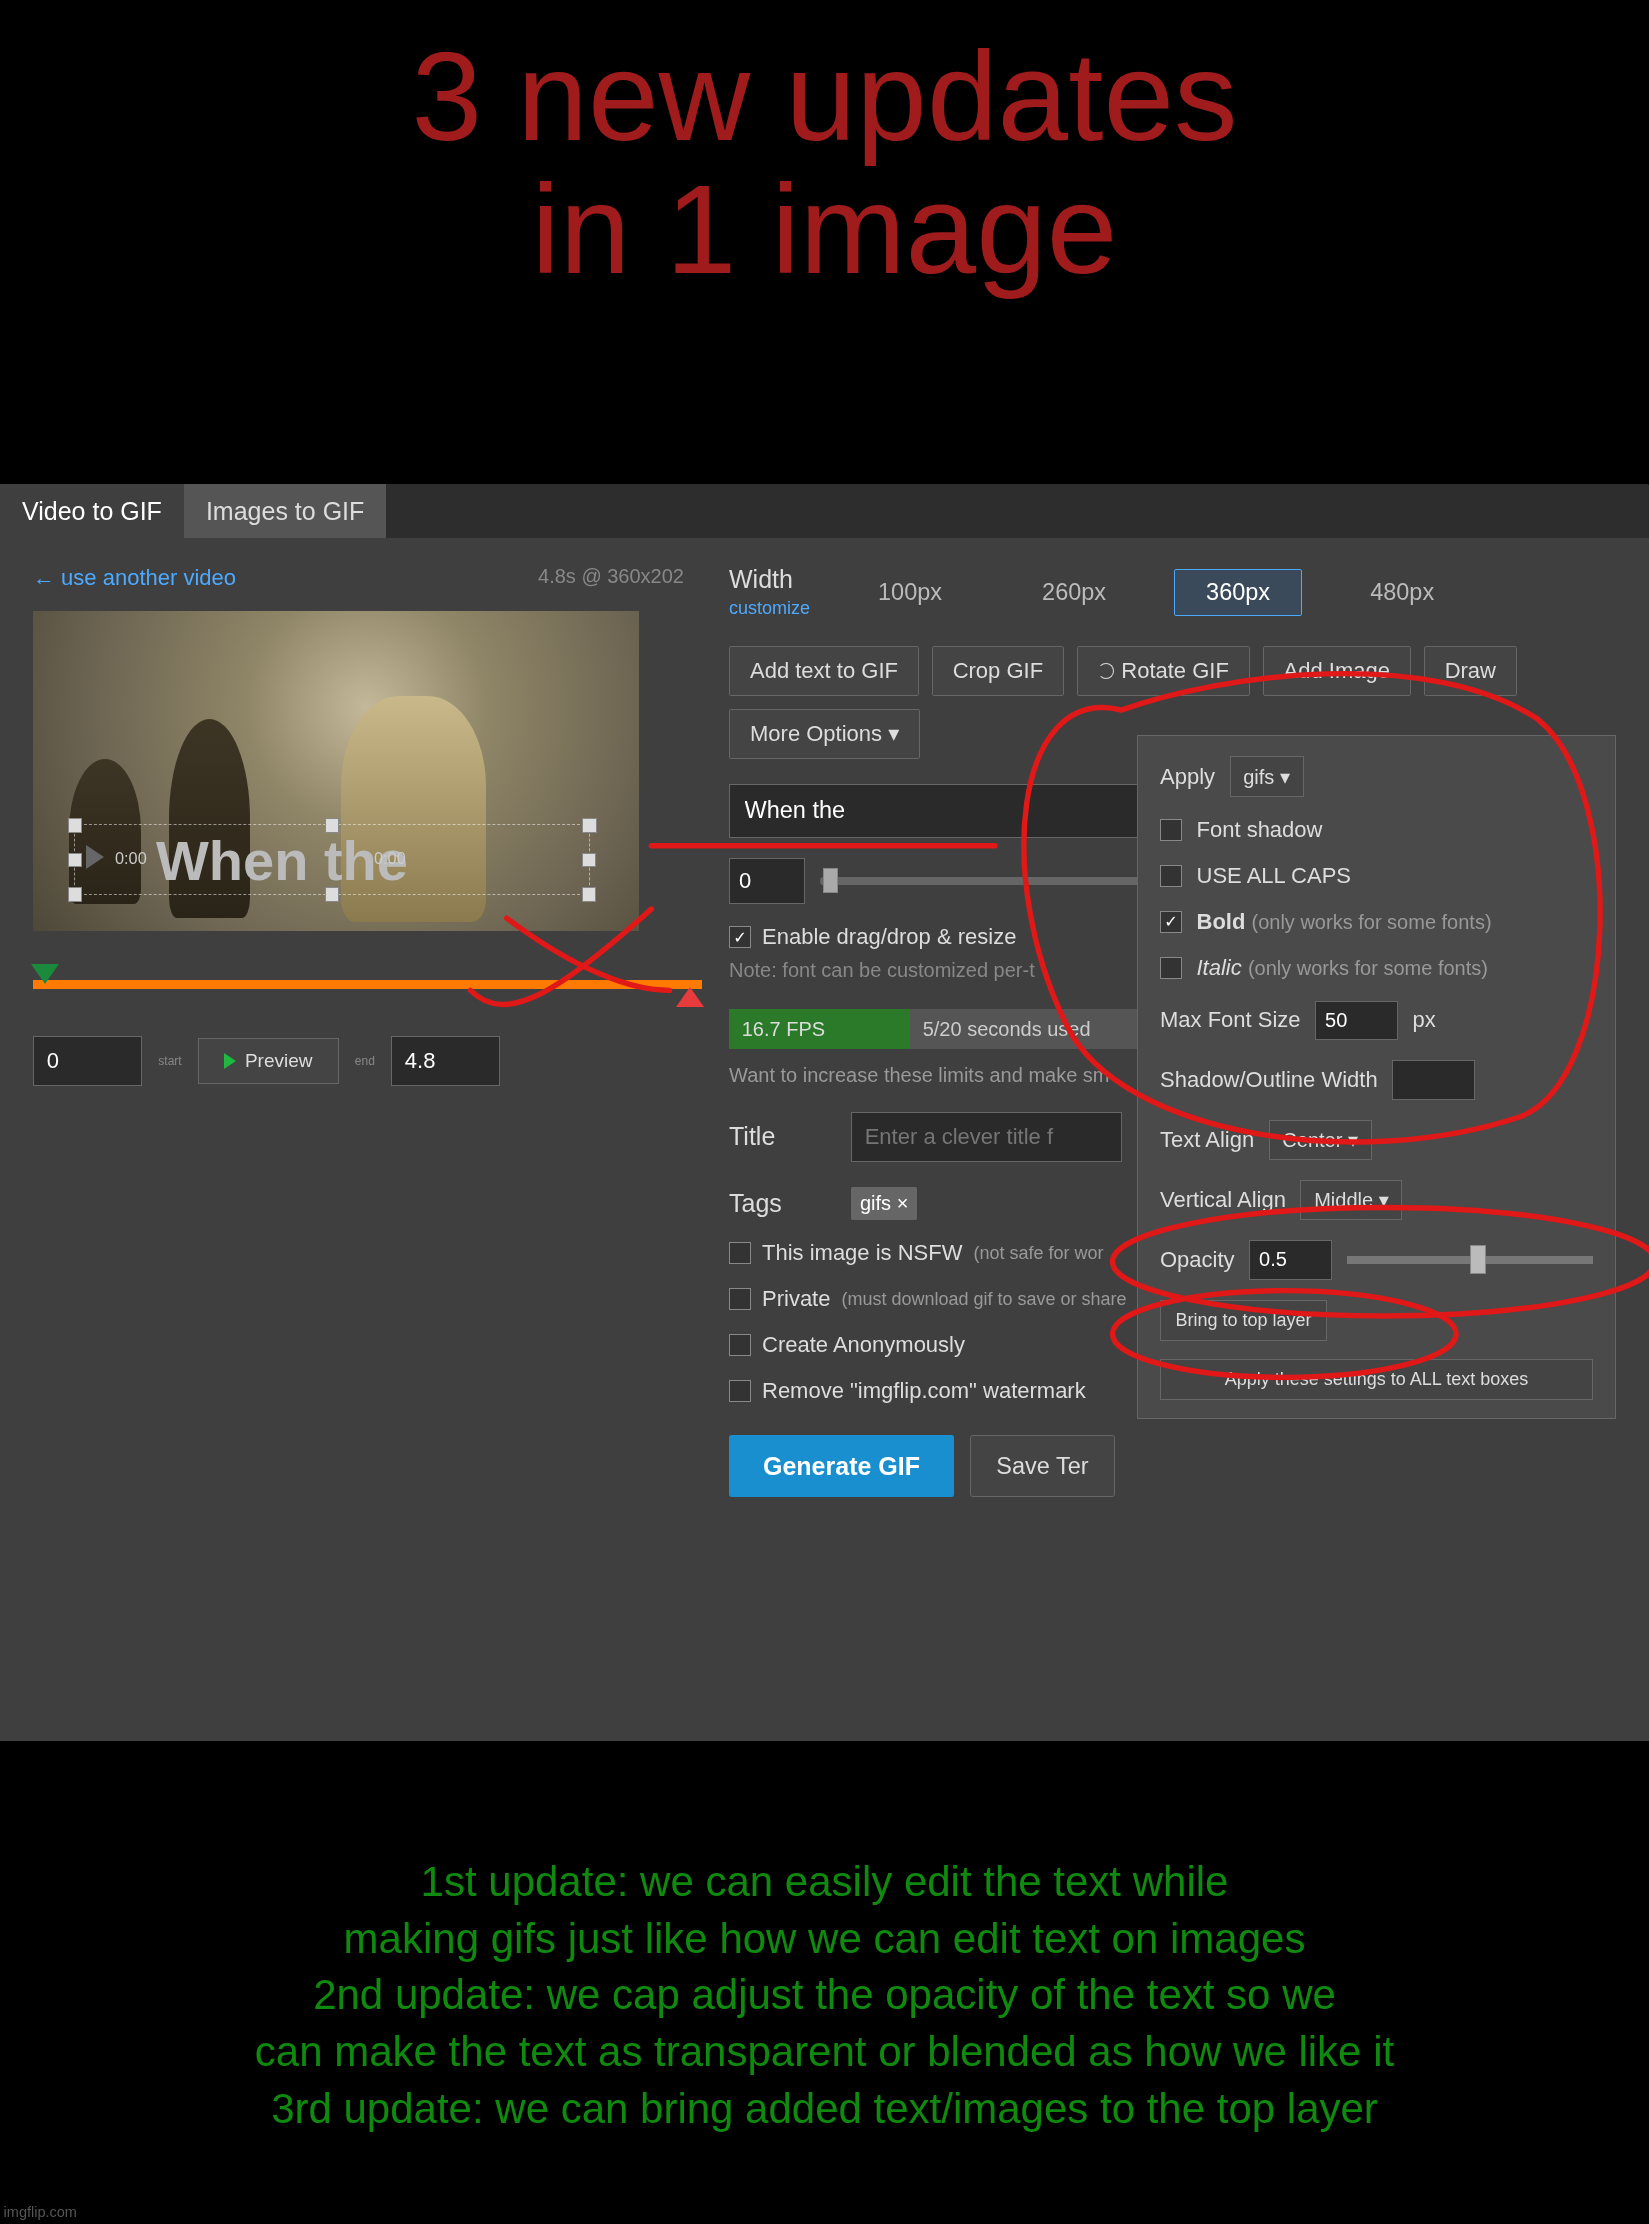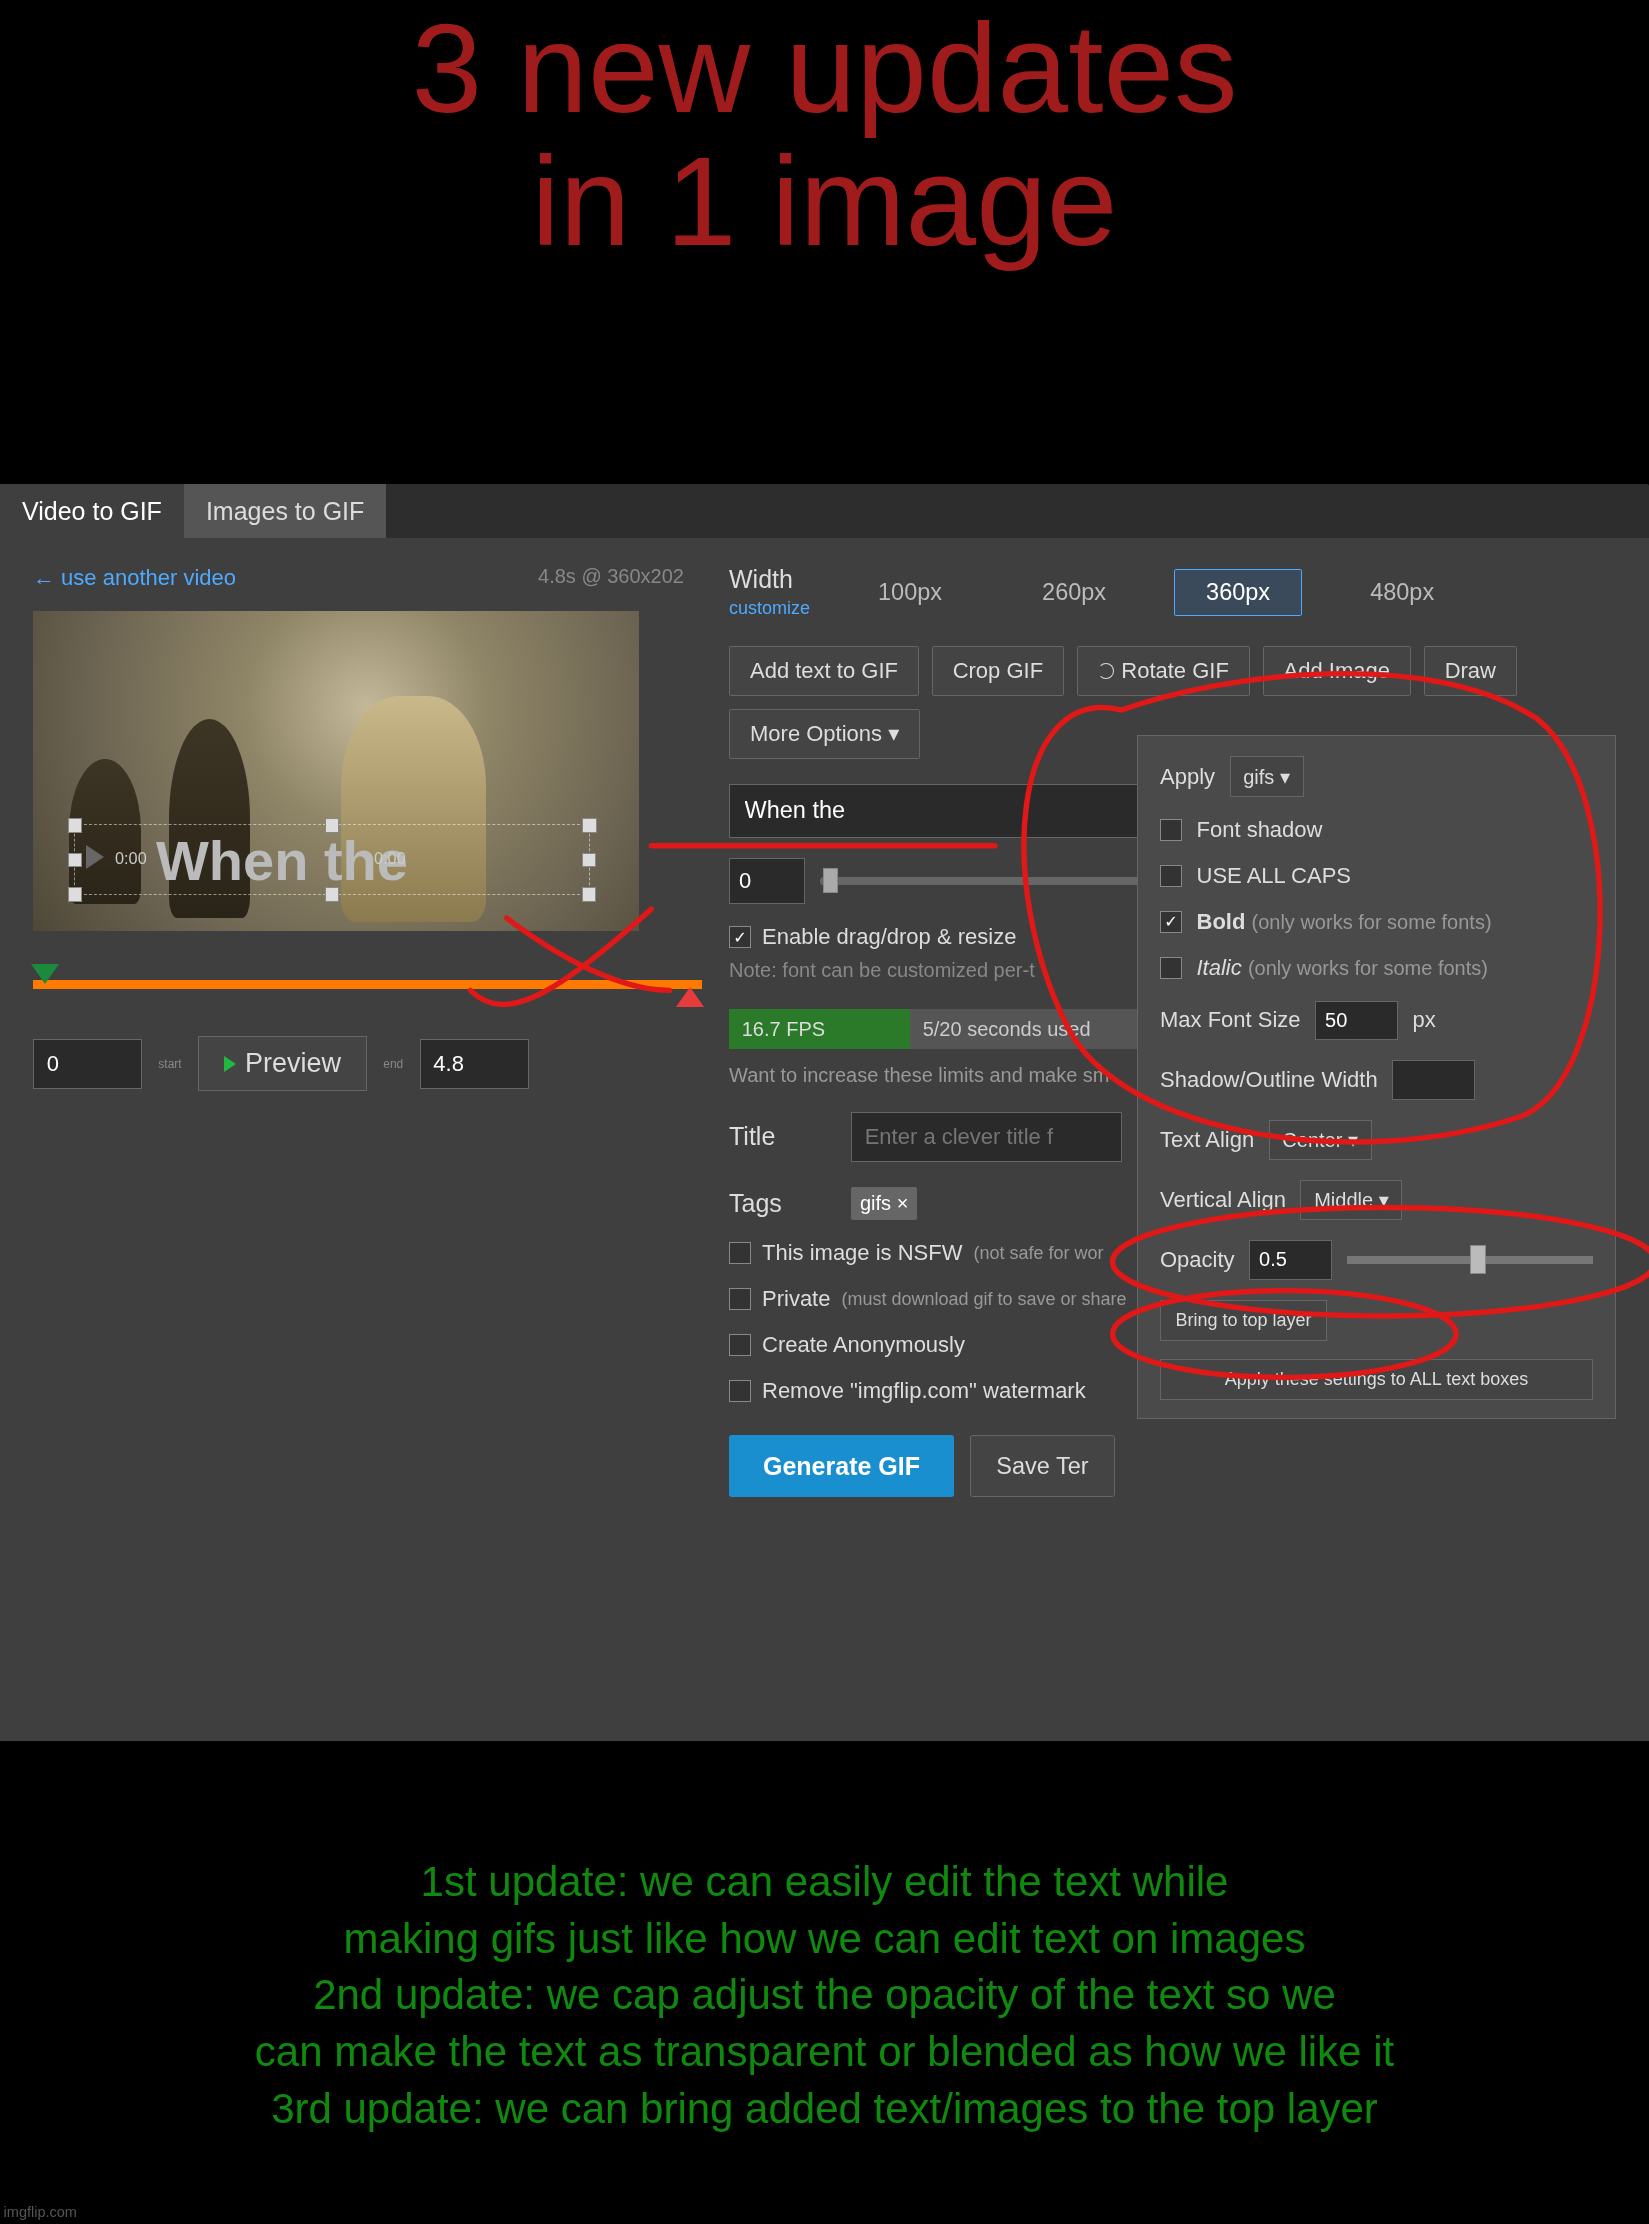--- a/index.html
+++ b/index.html
@@ -11,21 +11,21 @@
     color: #ccc;
     overflow: hidden;
     position: relative;
   }
   .top-title {
     text-align: center;
     color: #a01c1c;
     font-size: 127px;
     line-height: 1.05;
     font-weight: 400;
-    padding-top: 2px;
+    padding-top: 30px;
   }
   .app-region {
     position: absolute;
     top: 484px;
     left: 0;
     width: 1649px;
     height: 1088px;
     background: #2d2d2d;
     border-radius: 1.8px;
   }
@@ -132,21 +132,21 @@
     border-left:14.5px solid transparent; border-right:14.5px solid transparent; border-bottom:20px solid #e83c3c;
   }
   .controls-row {
     display:flex; align-items:center; gap:16.3px; margin-top:34px;
   }
   .num-input {
     background:#2a2a2a; border:0.9px solid #666; color:#fff; font-size:22px; padding:11px 12.7px; width:109px;
   }
   .ctl-label { color:#888; font-size:12px; }
   .btn-preview {
-    background:#444; border:0.9px solid #666; padding:11px 25px; font-size:27px; color:#ddd; cursor:pointer;
+    background:#444; border:0.9px solid #666; padding:11px 25px; font-size:19px; color:#ddd; cursor:pointer;
     display:flex; align-items:center; gap:9px;
   }
   .btn-preview .tri { border-left:12.7px solid #1fb840; border-top:8.1px solid transparent; border-bottom:8.1px solid transparent; }
 
   
   .width-row { display:flex; align-items:center; gap:36px; }
   .width-label { font-size:25px; color:#ddd; }
   .customize-link { color:#4daaff; font-size:18px; display:block; margin-top:3.6px; }
   .width-opt {
     border:0.9px solid transparent; padding:9px 31px; font-size:23.5px; color:#bbb; cursor:pointer; border-radius:1.8px;

